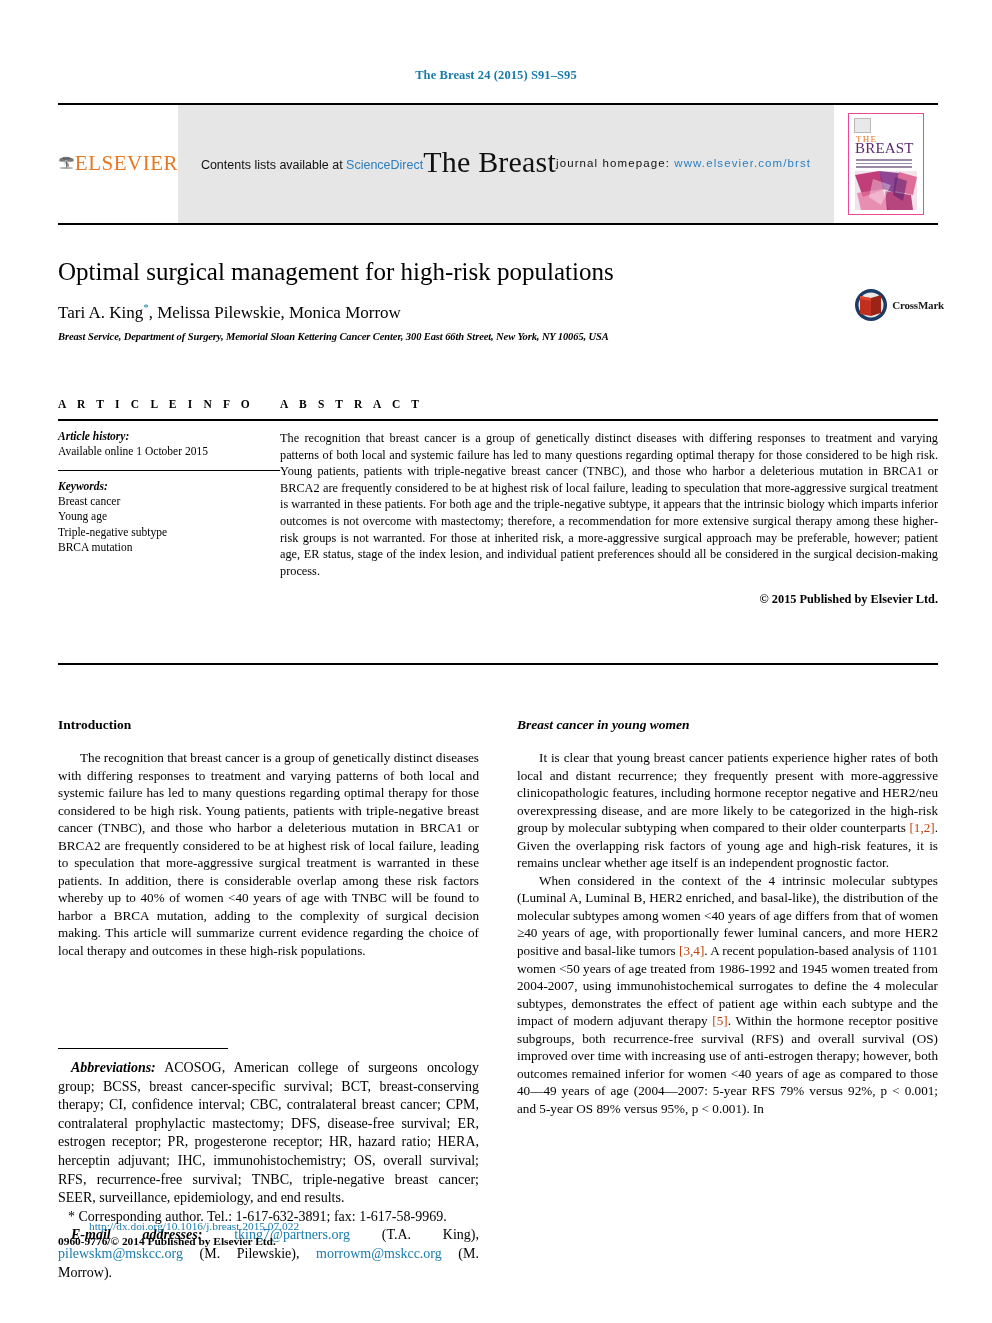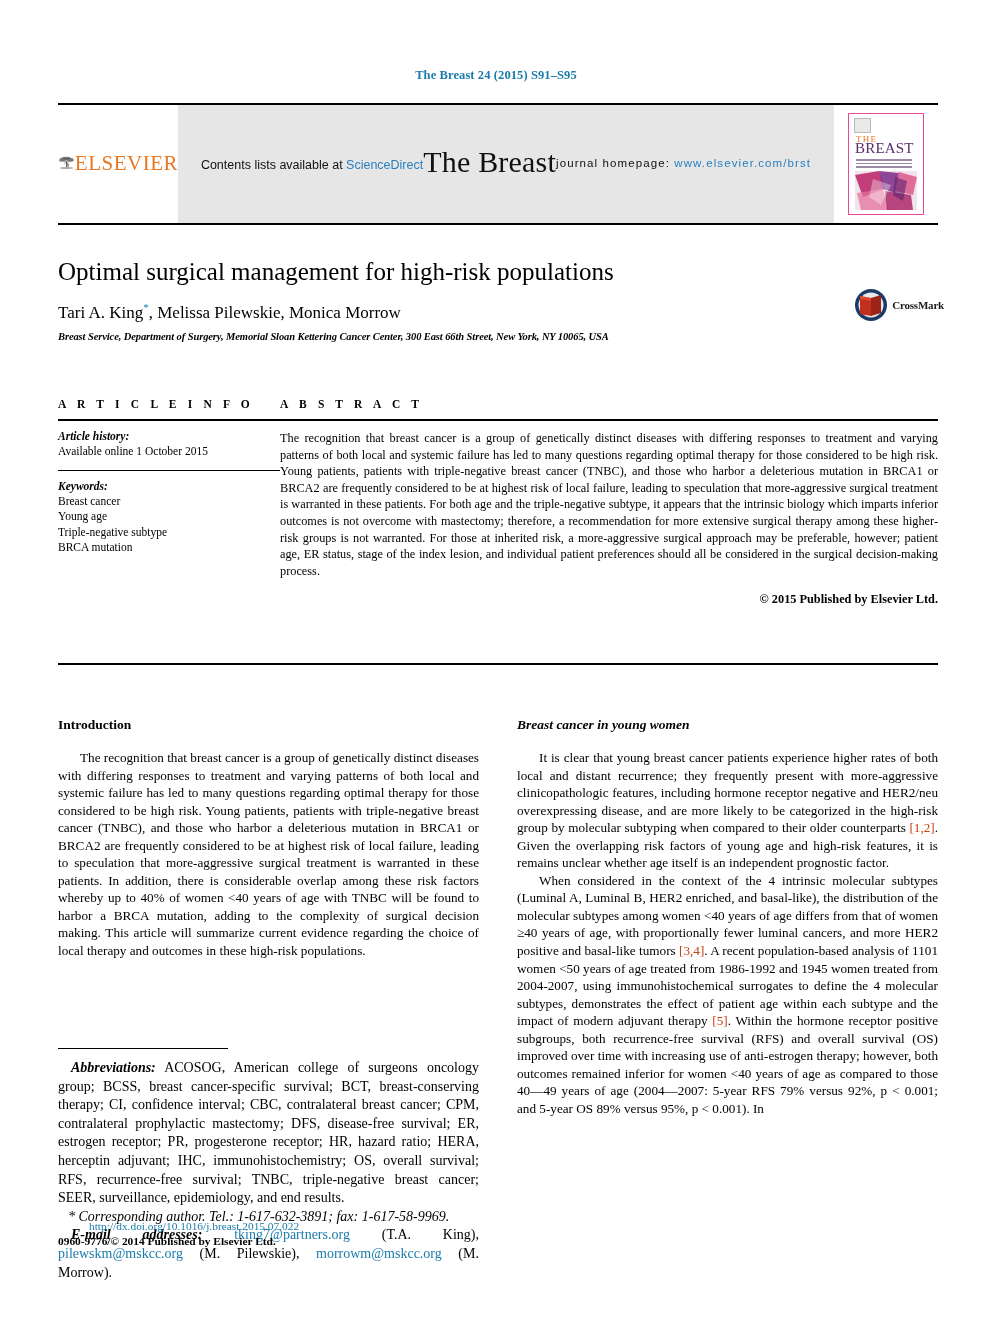--- a/index.html
+++ b/index.html
@@ -334,21 +334,21 @@
     font-size: 14px;
     line-height: 1.33;
     text-align: justify;
     color: #000;
   }
   .footnotes .abbr-lead {
     font-style: italic;
     font-weight: bold;
   }
   .fn-indent { text-indent: 13px; }
-  .fn-star { text-indent: 10px; font-style: italic; }
+  .fn-star { text-indent: 10px; }
   .email-lead { font-style: italic; font-weight: bold; }
   a.lnk, .lnk {
     color: #1a7bab;
     text-decoration: none;
   }
   .doi-block {
     position: absolute;
     left: 58px;
     top: 1219px;
     width: 430px;

